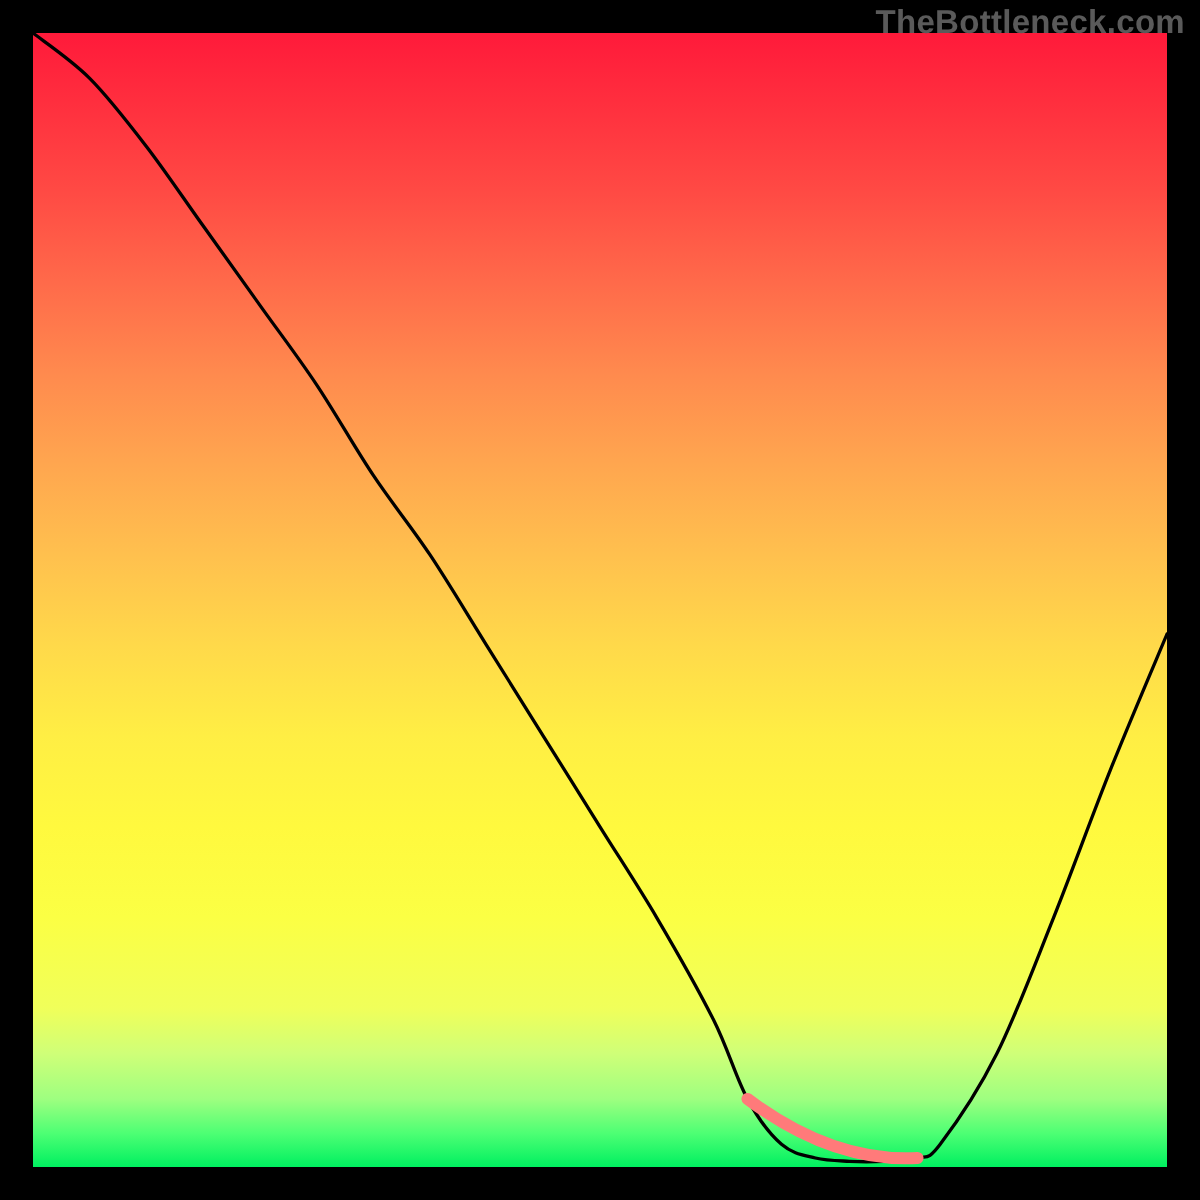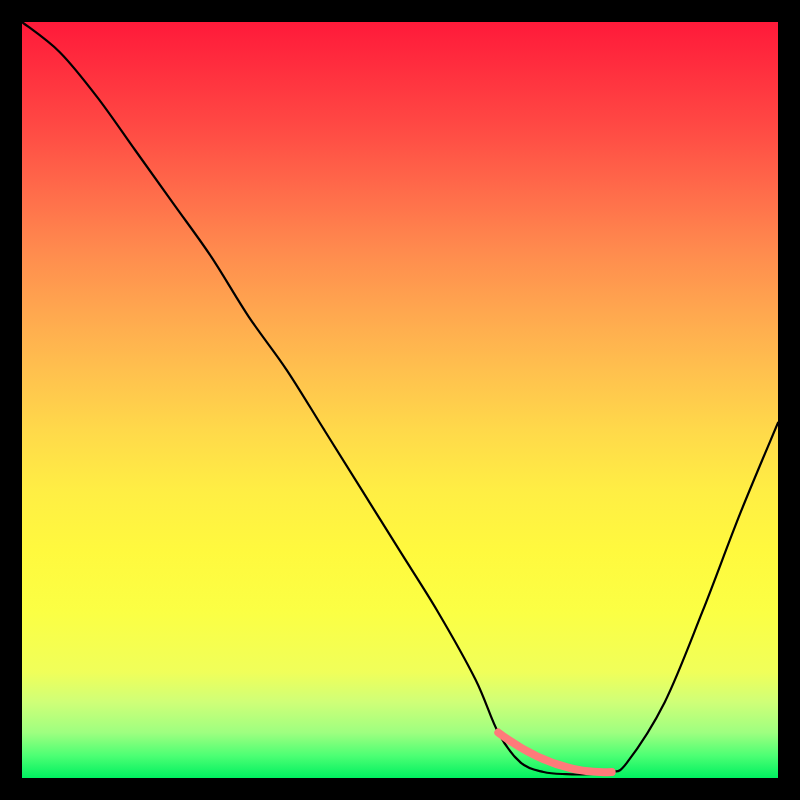--- a/index.html
+++ b/index.html
@@ -55,13 +55,14 @@
 </head>
 <body>
 
 <div class="container">
   <div class="plot-area">
     <svg class="curve" viewBox="0 0 756 756" preserveAspectRatio="none">
       <path d="M 0.0 0.0 C 6.3 5.0, 25.2 17.6, 37.8 30.2 C 50.4 42.8, 63.0 59.2, 75.6 75.6 C 88.2 92.0, 100.8 110.9, 113.4 128.5 C 126.0 146.2, 138.6 163.8, 151.2 181.4 C 163.8 199.1, 176.4 215.5, 189.0 234.4 C 201.6 253.3, 214.2 275.9, 226.8 294.8 C 239.4 313.7, 252.0 328.9, 264.6 347.8 C 277.2 366.7, 289.8 388.1, 302.4 408.2 C 315.0 428.4, 327.6 448.6, 340.2 468.7 C 352.8 488.9, 365.4 509.0, 378.0 529.2 C 390.6 549.4, 403.2 568.3, 415.8 589.7 C 428.4 611.1, 443.5 637.6, 453.6 657.7 C 463.7 677.9, 468.7 696.8, 476.3 710.6 C 483.8 724.5, 491.4 734.3, 499.0 740.9 C 506.5 747.4, 514.1 748.1, 521.6 750.0 C 529.2 751.8, 536.8 751.8, 544.3 752.2 C 551.9 752.6, 559.4 752.6, 567.0 752.2 C 574.6 751.8, 583.4 751.8, 589.7 750.0 C 596.0 748.1, 596.0 752.5, 604.8 740.9 C 613.6 729.3, 630.0 705.6, 642.6 680.4 C 655.2 655.2, 667.8 621.2, 680.4 589.7 C 693.0 558.2, 705.6 522.9, 718.2 491.4 C 730.8 459.9, 749.7 415.8, 756.0 400.7" id="curvePath" fill="none" stroke="#000000" stroke-width="2.2" stroke-linejoin="round" stroke-linecap="round"></path>
       <path d="M 476.3 710.6 Q 533.0 753.1 589.7 750.0" id="flatPath" fill="none" stroke="#ff7a7a" stroke-width="8" stroke-linecap="round"></path>
     </svg>
   </div>
+  <div class="attribution">TheBottleneck.com</div>
 </div>
 
 </body></html>

